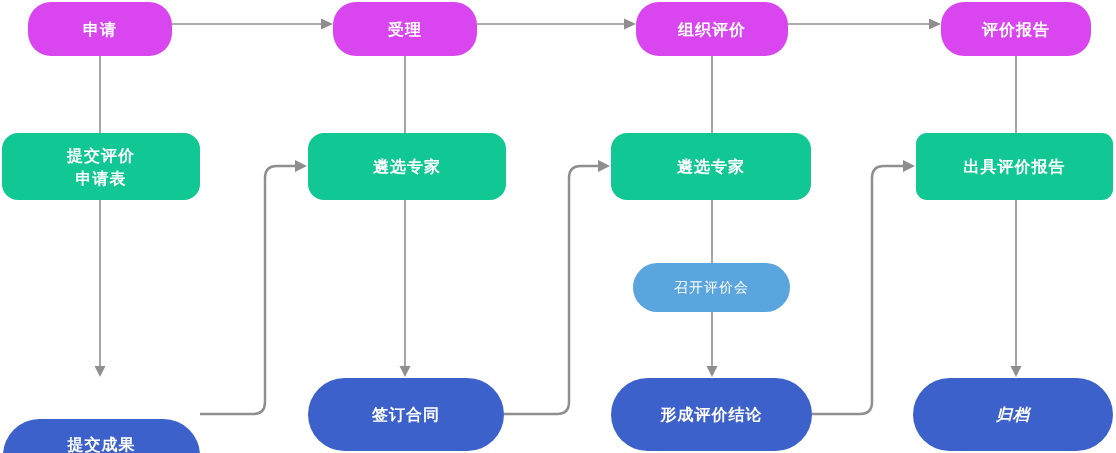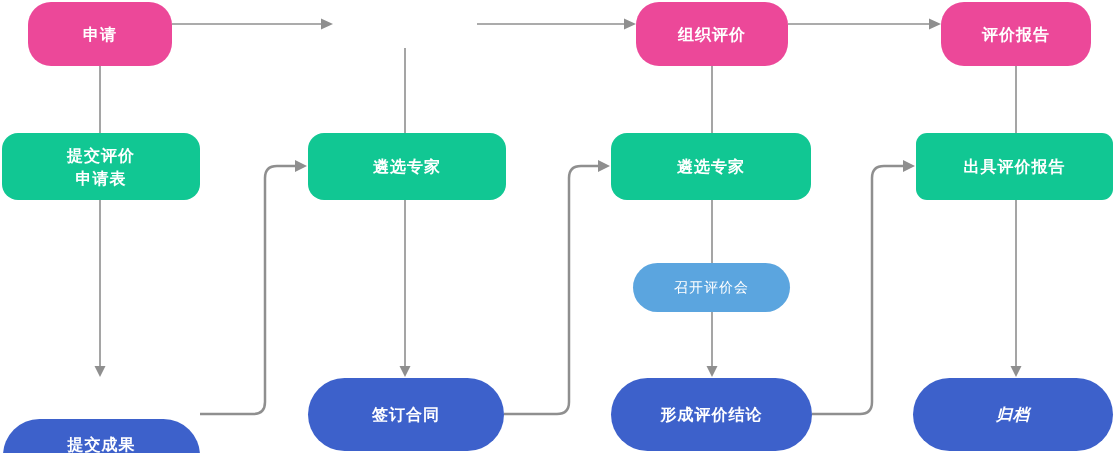--- a/index.html
+++ b/index.html
@@ -30,23 +30,23 @@
     text-align: center;
     color: #ffffff;
     font-weight: bold;
     font-size: 16px;
     line-height: 23px;
     white-space: pre-line;
     letter-spacing: 1px;
     box-sizing: border-box;
   }
   .pill-phase {
-    height: 64px;
+    height: 54px;
     border-radius: 23px;
-    background: #ec4899;
+    background: #d946ef;
   }
   .box-action {
     height: 67px;
     border-radius: 16px;
     background: #11c793;
   }
   .pill-task {
     height: 73px;
     border-radius: 37px;
     background: #3d61cb;
@@ -132,20 +132,21 @@
       <polygon points="903,160 903,172 915,166" fill="#8f8f8f" stroke="none"></polygon>
     </g>
   </svg>
 
   <div class="node pill-phase n-apply">申请</div>
   <div class="node box-action n-submitform">提交评价
 申请表</div>
   <div class="node pill-task n-materials">提交成果
 资料</div>
 
+  <div class="node pill-phase n-accept">受理</div>
   <div class="node box-action n-review">遴选专家</div>
   <div class="node pill-task n-contract">签订合同</div>
 
   <div class="node pill-phase n-organize">组织评价</div>
   <div class="node box-action n-experts">遴选专家</div>
   <div class="node pill-task n-conclusion">形成评价结论</div>
   <div class="node pill-sub n-meeting">召开评价会</div>
 
   <div class="node pill-phase n-report">评价报告</div>
   <div class="node box-action n-issue">出具评价报告</div>

